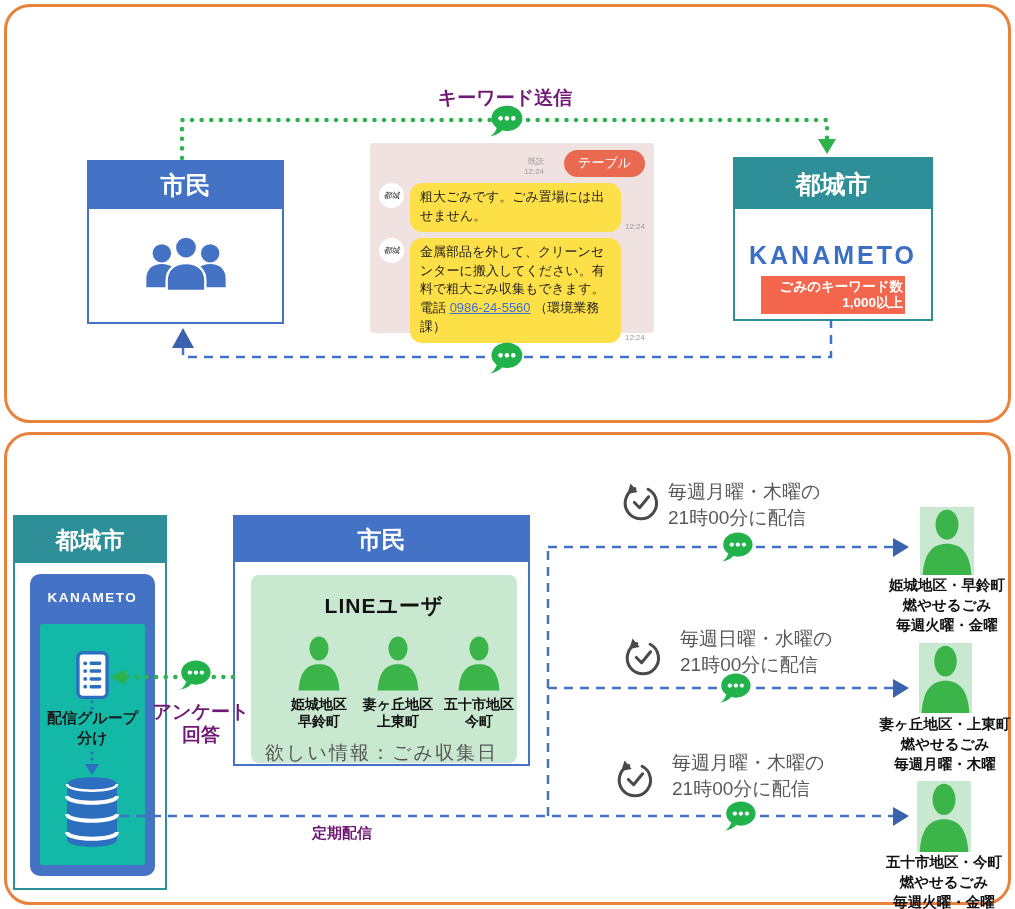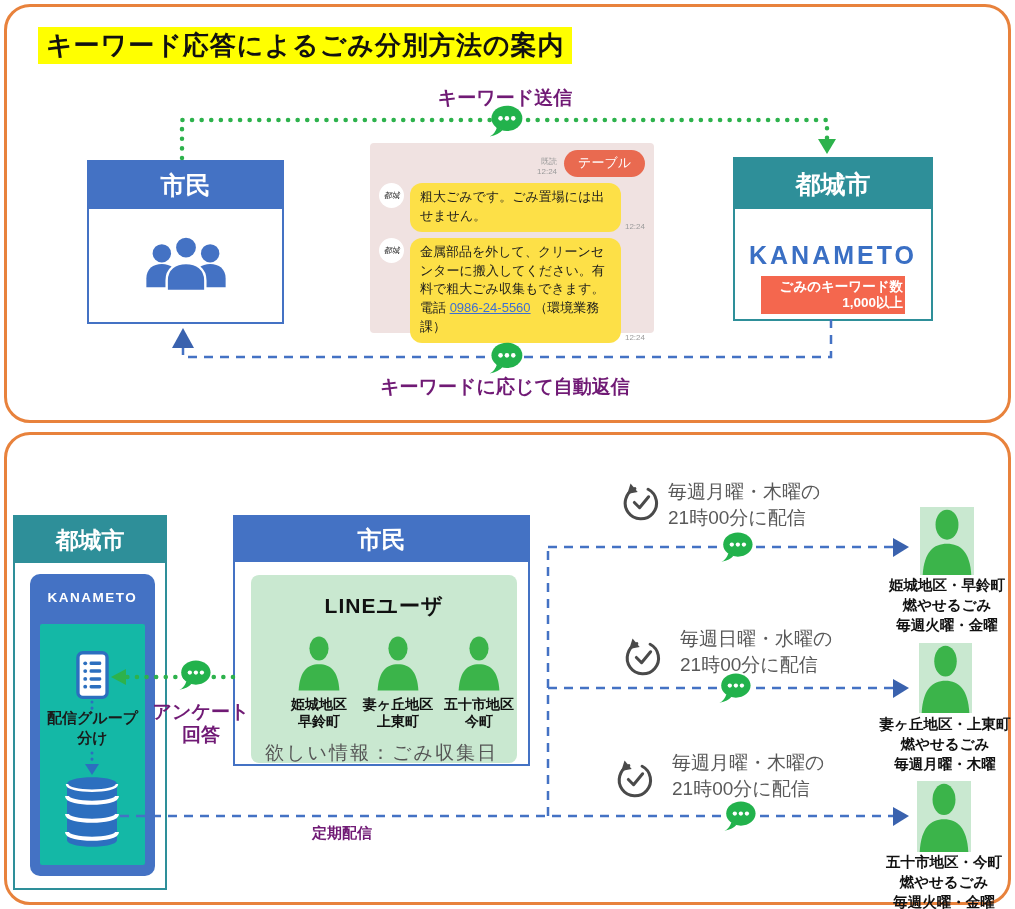--- a/index.html
+++ b/index.html
@@ -32,21 +32,21 @@
   #city2 { left:13px; top:515px; width:154px; height:375px; }
   #city2 .hd { height:46px; line-height:46px; font-size:23px; }
   #citizen2 { left:233px; top:515px; width:297px; height:251px; }
   #citizen2 .hd { height:45px; line-height:45px; font-size:24px; }
 
   .icon-abs { position:absolute; z-index:4; }
 
   
   #chatshot { position:absolute; z-index:2; left:370px; top:143px; width:284px; height:190px;
     background:#F0E2E1; border-radius:4px; padding:7px 9px; font-size:13px; }
-  .chat-row-user { display:flex; justify-content:flex-end; align-items:flex-end; gap:7px; }
+  .chat-row-user { display:flex; justify-content:flex-end; align-items:flex-end; gap:20px; }
   .chat-meta { font-size:8px; color:#9b9b9b; text-align:right; line-height:10px; }
   .bubble-user { background:#E96A50; color:#fff; border-radius:15px; padding:4px 14px 5px 14px; font-size:13px; position:relative; }
   .bubble-user:after { content:""; position:absolute; right:-4px; top:2px; border:7px solid transparent; border-left-color:#E96A50; transform:rotate(-40deg); }
   .chat-row-bot { display:flex; align-items:flex-start; gap:6px; margin-top:6px; }
   .bot-avatar { width:25px; height:25px; border-radius:50%; background:#fff; color:#222; flex:0 0 25px;
     font-family:"DejaVu Serif",serif; font-size:8px; font-style:italic; display:flex; align-items:center; justify-content:center; }
   .bubble-bot { background:#fde047; border-radius:12px; padding:5px 10px 6px 10px; max-width:214px; color:#1c1c1c; line-height:1.45; }
   .bubble-wrap { display:flex; align-items:flex-end; gap:4px; }
   .chat-link { color:#3F6FD1; text-decoration:underline; }
 
@@ -106,24 +106,22 @@
 
     <path d="M548 816 L548 547" fill="none" stroke="#4472C4" stroke-width="2.5" stroke-dasharray="9 7"></path>
     <path d="M548 547 L893 547" fill="none" stroke="#4472C4" stroke-width="2.5" stroke-dasharray="9 7"></path>
     <polygon points="893,538 893,557 909,547" fill="#3A62AE"></polygon>
     <path d="M548 688 L893 688" fill="none" stroke="#4472C4" stroke-width="2.5" stroke-dasharray="9 7"></path>
     <polygon points="893,679 893,698 909,688" fill="#3A62AE"></polygon>
     <path d="M120 816 L893 816" fill="none" stroke="#4472C4" stroke-width="2.5" stroke-dasharray="9 7"></path>
     <polygon points="893,807 893,826 909,816" fill="#3A62AE"></polygon>
   </svg>
 
-  <div class="big-title" id="title1">キーワード応答によるごみ分別方法の案内</div>
 
   <div class="flow-label" style="left:420px; top:85px; width:170px;">キーワード送信</div>
-  <div class="flow-label" style="left:380px; top:374px; width:250px;">キーワードに応じて自動返信</div>
 
   <div class="icon-abs" style="left:486px; top:103px;">
     <svg width="40" height="38" viewBox="0 0 44 40">
         <ellipse cx="23" cy="16" rx="17" ry="14" fill="#22B24C"></ellipse>
         <path d="M12 26 Q10 33 4 36 Q14 34 18 29 Z" fill="#22B24C"></path>
         <circle cx="16" cy="16" r="2.5" fill="#fff"></circle>
         <circle cx="23" cy="16" r="2.5" fill="#fff"></circle>
         <circle cx="30" cy="16" r="2.5" fill="#fff"></circle>
       </svg>
   </div>

